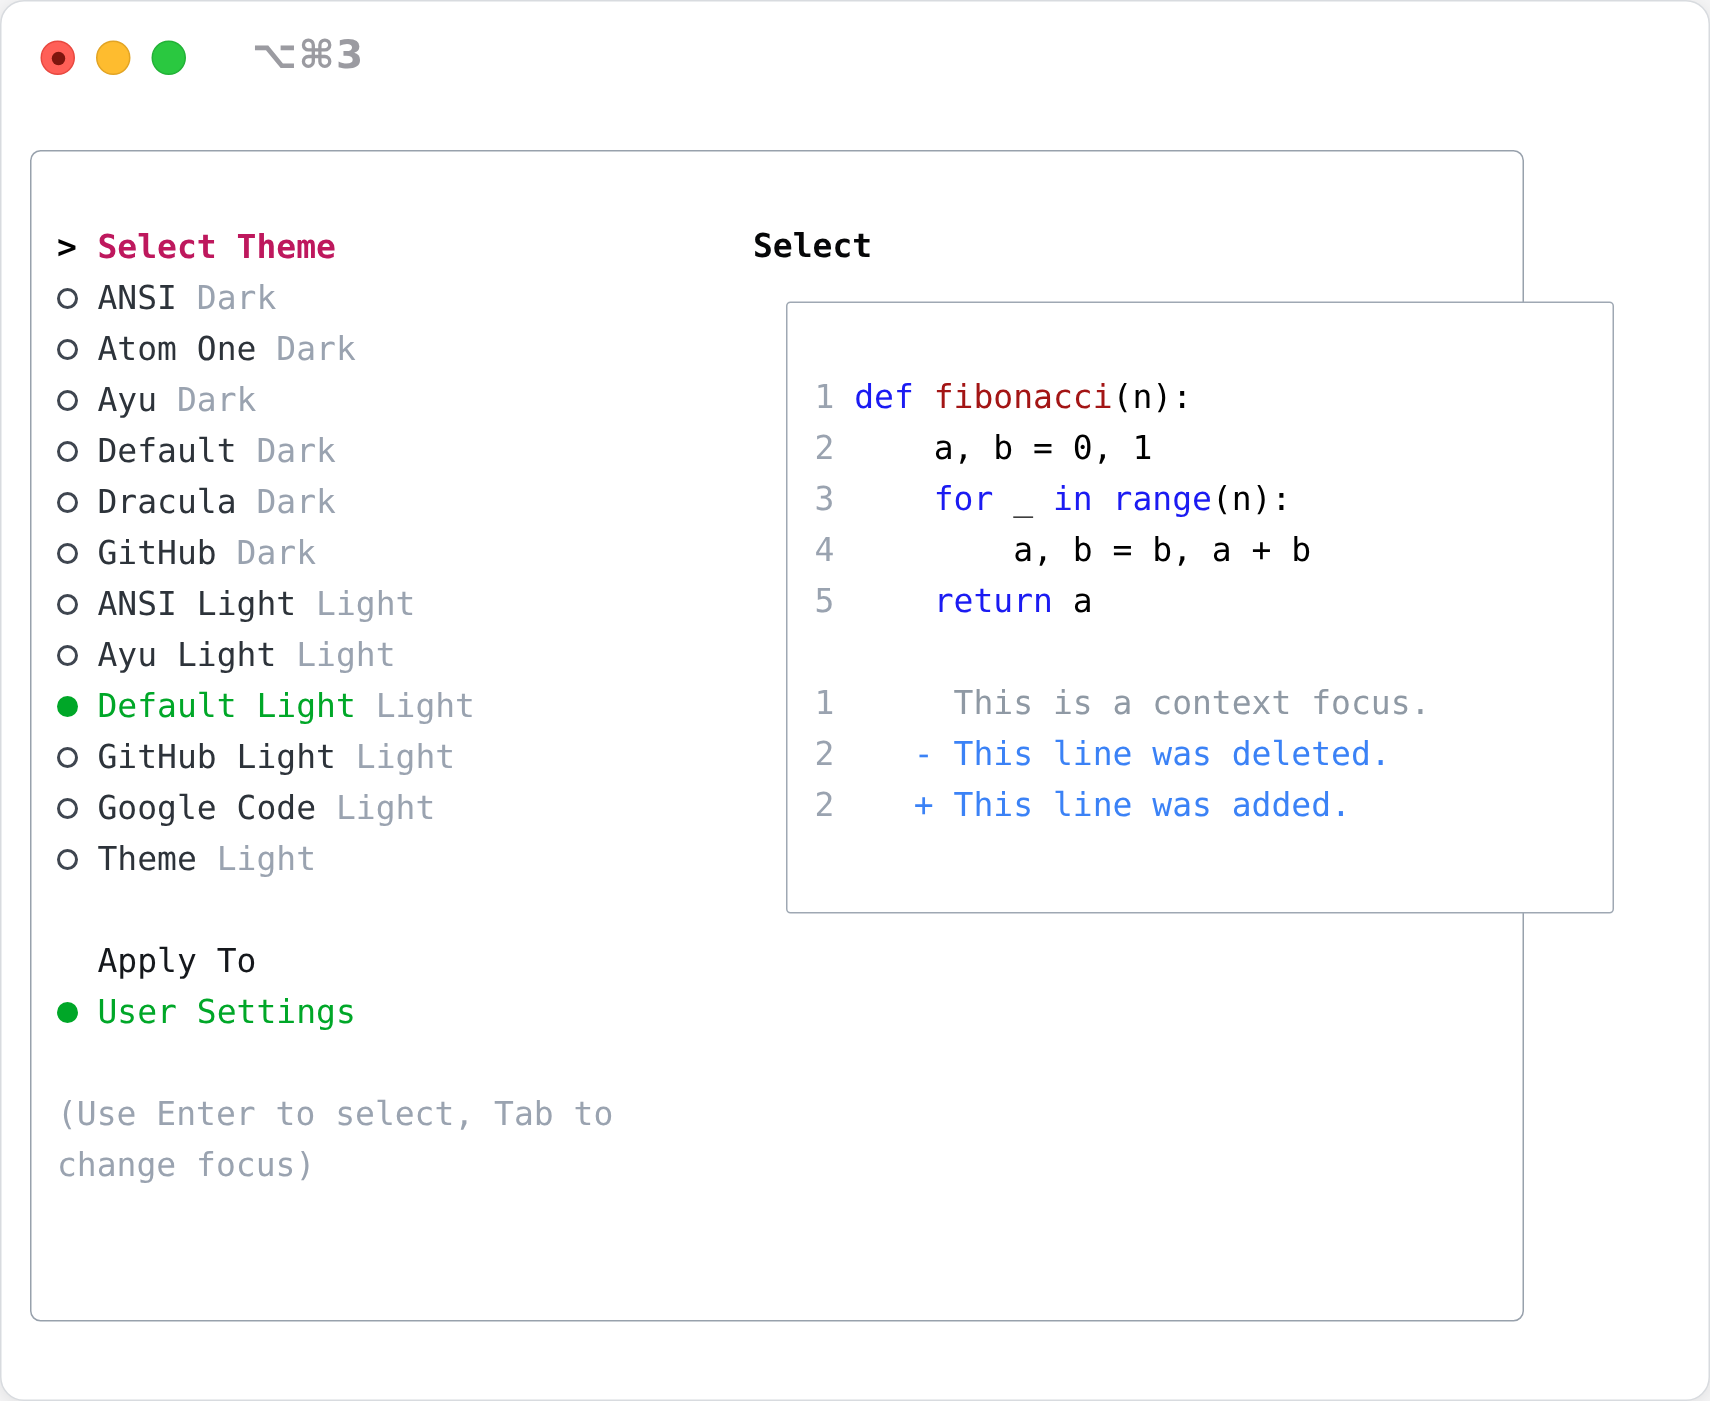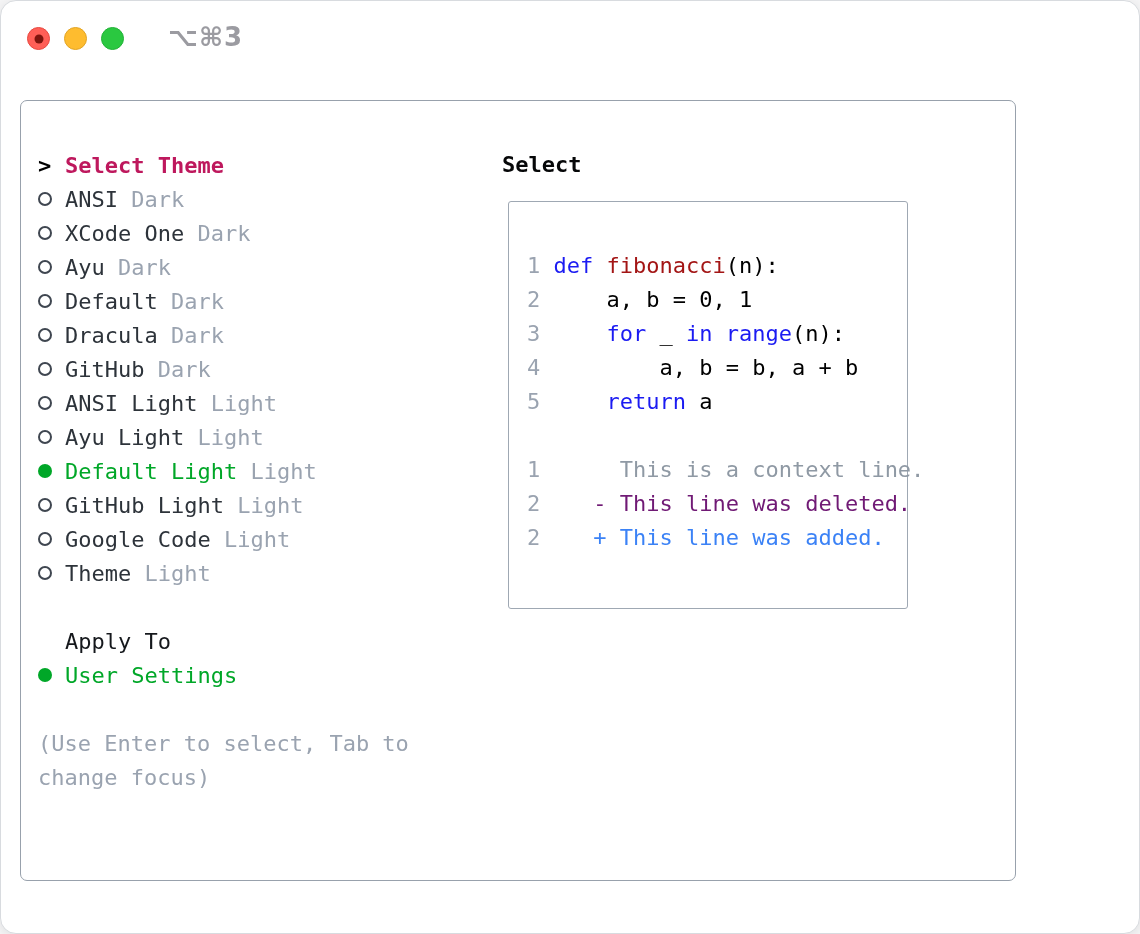--- a/index.html
+++ b/index.html
@@ -24,29 +24,29 @@
   .circ.filled{background:#00a728;border:none;}
   .gt{font-weight:bold;color:#000;}
   .name{color:#2d333a;}
   .name.sel{color:#00a728;}
   .name.hdr{font-weight:bold;color:#be185d;}
   .subhdr{color:#15181c;}
   .variant{color:#9aa3b0;text-align:center;}
   .hint{color:#9aa3b0;}
   
   .preview-title{position:absolute;left:481px;top:47px;height:34px;line-height:34px;font-size:22px;font-weight:bold;color:#060708;}
-  .pbox{position:absolute;left:487px;top:100px;width:400px;height:408px;box-sizing:border-box;border:1.5px solid #9fa8b3;border-radius:3px;background:#fff;}
+  .pbox{position:absolute;left:503px;top:100px;width:552px;height:408px;box-sizing:border-box;border:1.5px solid #9fa8b3;border-radius:3px;background:#fff;}
   .code{position:absolute;left:18px;top:47px;font-size:22px;}
   .cline{height:34px;line-height:34px;white-space:pre;}
   .num{color:#9aa3b0;}
   .kw{color:#1b1bf2;}
   .fn{color:#a31515;}
   .pl{color:#000000;}
   .ctx{color:#8f99a4;}
-  .del{color:#701a75;}
+  .del{color:#3b82f6;}
   .add{color:#3b82f6;margin-top:28px;}
 </style>
 </head>
 <body>
 
 <div class="window">
   <div class="titlebar">
     <div class="tl-group">
       <span class="dot red">
           <span class="dot-inner"></span>
@@ -54,21 +54,21 @@
       <span class="dot yellow"></span>
       <span class="dot green"></span>
     </div>
     <span class="win-title">⌥⌘3</span>
   </div>
 
   <div class="panel">
     <div class="listcol" id="listcol">
         <div class="row"><span class="marker"><span class="gt">&gt;</span></span><span class="name hdr">Select Theme</span></div>
         <div class="row"><span class="marker"><span class="circ"></span></span><span class="name">ANSI</span><span class="variant"> Dark</span></div>
-        <div class="row"><span class="marker"><span class="circ"></span></span><span class="name">XCode One</span><span class="variant"> Dark</span></div>
+        <div class="row"><span class="marker"><span class="circ"></span></span><span class="name">Atom One</span><span class="variant"> Dark</span></div>
         <div class="row"><span class="marker"><span class="circ"></span></span><span class="name">Ayu</span><span class="variant"> Dark</span></div>
         <div class="row"><span class="marker"><span class="circ"></span></span><span class="name">Default</span><span class="variant"> Dark</span></div>
         <div class="row"><span class="marker"><span class="circ"></span></span><span class="name">Dracula</span><span class="variant"> Dark</span></div>
         <div class="row"><span class="marker"><span class="circ"></span></span><span class="name">GitHub</span><span class="variant"> Dark</span></div>
         <div class="row"><span class="marker"><span class="circ"></span></span><span class="name">ANSI Light</span><span class="variant"> Light</span></div>
         <div class="row"><span class="marker"><span class="circ"></span></span><span class="name">Ayu Light</span><span class="variant"> Light</span></div>
         <div class="row"><span class="marker"><span class="circ filled"></span></span><span class="name sel">Default Light</span><span class="variant"> Light</span></div>
         <div class="row"><span class="marker"><span class="circ"></span></span><span class="name">GitHub Light</span><span class="variant"> Light</span></div>
         <div class="row"><span class="marker"><span class="circ"></span></span><span class="name">Google Code</span><span class="variant"> Light</span></div>
         <div class="row"><span class="marker"><span class="circ"></span></span><span class="name">Theme</span><span class="variant"> Light</span></div>
@@ -81,19 +81,19 @@
       </div>
     <div class="preview-title">Select</div>
     <div class="pbox">
       <div class="code" id="code">
           <div class="cline"><span class="num">1 </span><span class="kw">def</span><span class="pl"> </span><span class="fn">fibonacci</span><span class="pl">(n):</span></div>
           <div class="cline"><span class="num">2 </span><span class="pl">    a, b = 0, 1</span></div>
           <div class="cline"><span class="num">3 </span><span class="pl">    </span><span class="kw">for</span><span class="pl"> _ </span><span class="kw">in</span><span class="pl"> </span><span class="kw">range</span><span class="pl">(n):</span></div>
           <div class="cline"><span class="num">4 </span><span class="pl">        a, b = b, a + b</span></div>
           <div class="cline"><span class="num">5 </span><span class="pl">    </span><span class="kw">return</span><span class="pl"> a</span></div>
           <div class="cline"></div>
-          <div class="cline"><span class="num">1 </span><span class="ctx">     This is a context line.</span></div>
+          <div class="cline"><span class="num">1 </span><span class="ctx">     This is a context focus.</span></div>
           <div class="cline"><span class="num">2 </span><span class="del">   - This line was deleted.</span></div>
           <div class="cline"><span class="num">2 </span><span class="add">   + This line was added.</span></div>
         </div>
     </div>
   </div>
 </div>
 
 </body></html>

